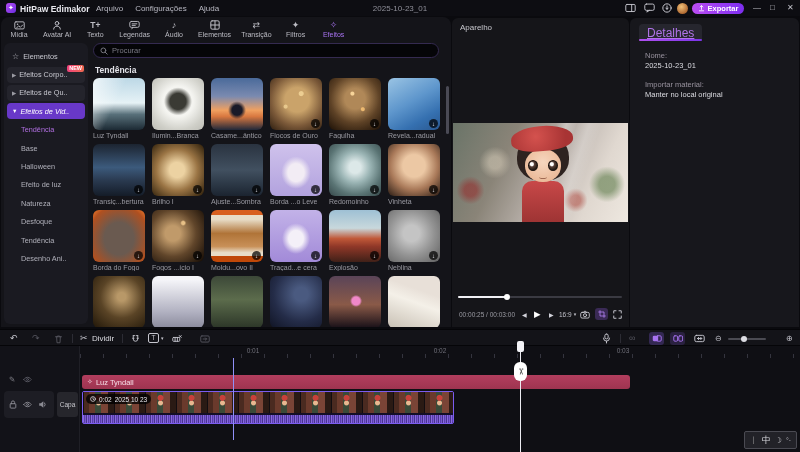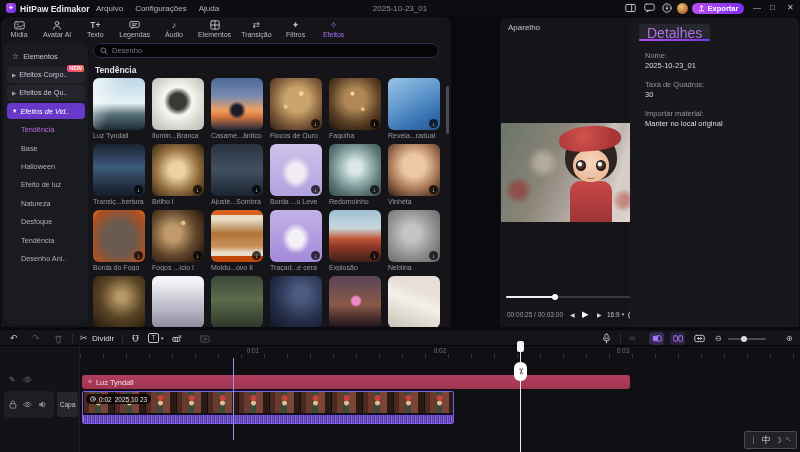--- a/index.html
+++ b/index.html
@@ -50,21 +50,21 @@
 .searchbar .ph{font-size:7.5px;}
 .sec-title{position:absolute;left:4px;top:25px;font-size:8.5px;font-weight:bold;color:#e4e4ea;}
 .grid{position:absolute;left:2px;top:38px;display:grid;grid-template-columns:repeat(6,52px);column-gap:7px;row-gap:5px;}
 .card{width:52px;}
 .thumb{position:relative;width:52px;height:52px;border-radius:6px;background:#333;overflow:hidden;}
 .dlb{position:absolute;right:2px;bottom:2px;width:9px;height:9px;border-radius:50%;background:rgba(0,0,0,.72);color:#e8e8ee;font-size:6px;display:flex;align-items:center;justify-content:center;line-height:1;}
 .cname{margin-top:2px;font-size:7px;color:#9a9aa2;white-space:nowrap;overflow:hidden;width:54px;}
 .scroll-v{position:absolute;right:2px;top:46px;width:3px;height:48px;border-radius:2px;background:#4a4a55;}
 
 
-.preview-panel{position:absolute;left:452px;top:18px;width:177px;height:309px;background:#151519;border-radius:6px 6px 0 0;overflow:hidden;margin-left:48px;}
+.preview-panel{position:absolute;left:452px;top:18px;width:177px;height:309px;background:#151519;border-radius:6px 6px 0 0;overflow:hidden;}
 .pv-header{position:absolute;left:8px;top:5px;font-size:8px;color:#c8c8ce;}
 .video{position:absolute;left:1px;top:105px;width:175px;height:99px;background:#000;overflow:hidden;}
 .v-bg{position:absolute;inset:0;background:
  linear-gradient(108deg,rgba(255,255,255,0) 50%,rgba(255,255,255,.30) 55%,rgba(255,255,255,0) 60%,rgba(255,255,255,.22) 66%,rgba(255,255,255,0) 72%),
  radial-gradient(circle at 10% 68%,rgba(150,40,40,.55) 0 6px,rgba(0,0,0,0) 14px),
  radial-gradient(circle at 88% 62%,rgba(92,122,72,.6) 0 8px,rgba(0,0,0,0) 18px),
  radial-gradient(circle at 70% 78%,rgba(170,60,50,.5) 0 5px,rgba(0,0,0,0) 12px),
  radial-gradient(circle at 24% 40%,rgba(220,210,190,.5) 0 6px,rgba(0,0,0,0) 16px),
  linear-gradient(115deg,#6a7468 0%,#8a8478 30%,#bab2ac 55%,#e0d8d0 78%,#eee8e0 100%);}
 .girl-hair{position:absolute;left:64px;top:10px;width:52px;height:48px;border-radius:50% 50% 45% 45%;background:#2e2320;}
@@ -80,21 +80,21 @@
 .pg-handle{position:absolute;top:0;width:6px;height:6px;border-radius:50%;background:#fff;}
 .controls{position:absolute;left:0;top:288px;width:177px;height:18px;}
 .time{position:absolute;left:7px;top:5px;font-size:6.5px;color:#9a9aa2;white-space:nowrap;}
 .c-ic{position:absolute;color:#d2d2da;}
 .ratio{position:absolute;left:107px;top:4.5px;font-size:6.5px;color:#c2c2ca;display:flex;gap:2px;align-items:center;}
 .crop-pill{position:absolute;left:143px;top:2px;width:13px;height:12px;border-radius:3px;background:#3a2a55;color:#b583f5;display:flex;align-items:center;justify-content:center;}
 
 
 .details-panel{position:absolute;left:630px;top:18px;width:169px;height:309px;background:#17171c;border-radius:6px 6px 0 0;}
 .dt-tab{position:absolute;left:9px;top:6px;height:17px;padding:0 8px;background:#26262e;border-radius:4px 4px 0 0;display:flex;align-items:center;}
-.dt-tab span{font-size:14px;color:#b073e8;}
+.dt-tab span{font-size:12px;color:#b073e8;text-decoration:underline;}
 .dt-underline{position:absolute;left:0;bottom:0;width:100%;height:2px;background:linear-gradient(90deg,#b050f0,#7a34e8);border-radius:1px;}
 .dt-fields{position:absolute;left:15px;top:33px;}
 .fld{margin-bottom:9px;}
 .fld .lb{font-size:7.5px;color:#98929e;line-height:10px;}
 .fld .vl{font-size:7.5px;color:#dcdce2;line-height:10px;}
 
 
 .tl-toolbar{position:absolute;left:0;top:329px;width:800px;height:17px;background:#131318;border-top:1px solid #050508;border-bottom:1px solid #050508;}
 .tt-ic{position:absolute;top:3px;color:#c6c6ce;}
 .tt-ic.dim{color:#55555e;}
@@ -307,21 +307,21 @@
     </div>
 
     <div class="effects">
       <div class="searchbar">
         <span>
             <svg width="8" height="8" viewBox="0 0 10 10">
               <circle cx="4.2" cy="4.2" r="3"></circle>
               <path d="M6.5 6.5 9 9"></path>
             </svg>
           </span>
-        <span class="ph">Desenho</span>
+        <span class="ph">Procurar</span>
       </div>
       <div class="sec-title">Tendência</div>
       <div class="grid">
 
           <div class="card">
             <div class="thumb" style="background: linear-gradient(115deg, rgba(255, 255, 255, 0.75) 0%, rgba(255, 255, 255, 0) 45%), linear-gradient(rgb(188, 216, 230) 0%, rgb(230, 242, 246) 48%, rgb(88, 112, 122) 70%, rgb(28, 42, 52) 100%);">
               
             </div>
             <div class="cname">Luz Tyndall</div>
           </div>
@@ -526,24 +526,20 @@
       <span>Detalhes</span>
       <div class="dt-underline"></div>
     </div>
     <div class="dt-fields">
 
         <div class="fld">
           <div class="lb">Nome:</div>
           <div class="vl">2025-10-23_01</div>
         </div>
 
-        <div class="fld">
-          <div class="lb">Taxa de Quadros:</div>
-          <div class="vl">30</div>
-        </div>
 
         <div class="fld">
           <div class="lb">Importar material:</div>
           <div class="vl">Manter no local original</div>
         </div>
 
     </div>
   </div>
 
   <div class="tl-toolbar">

